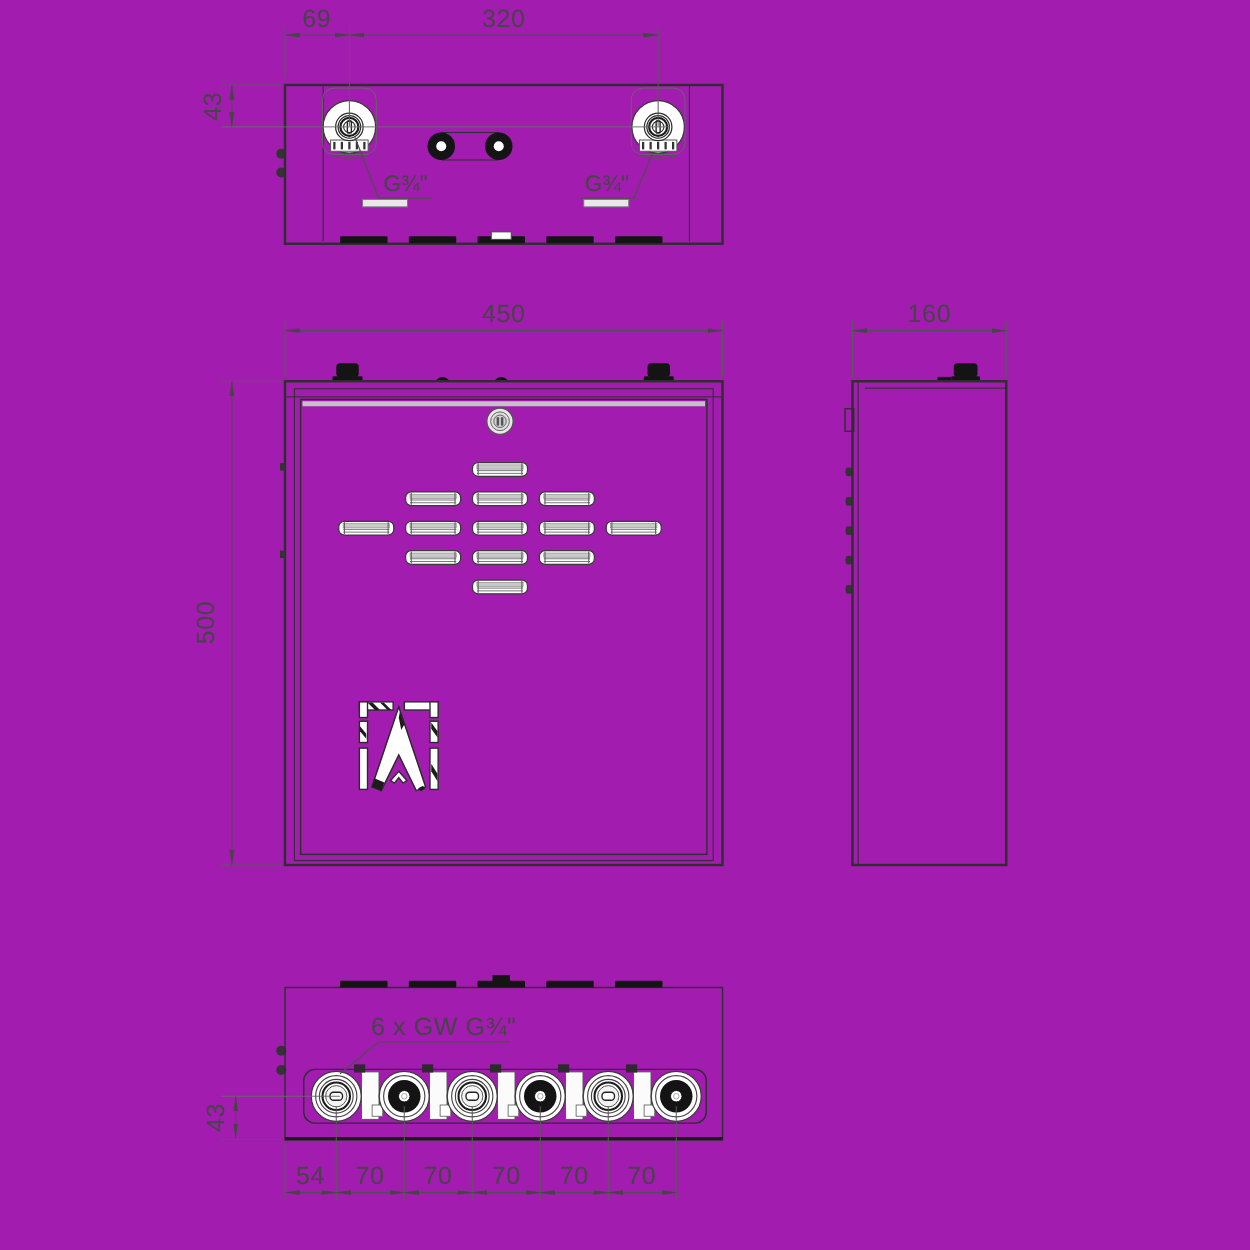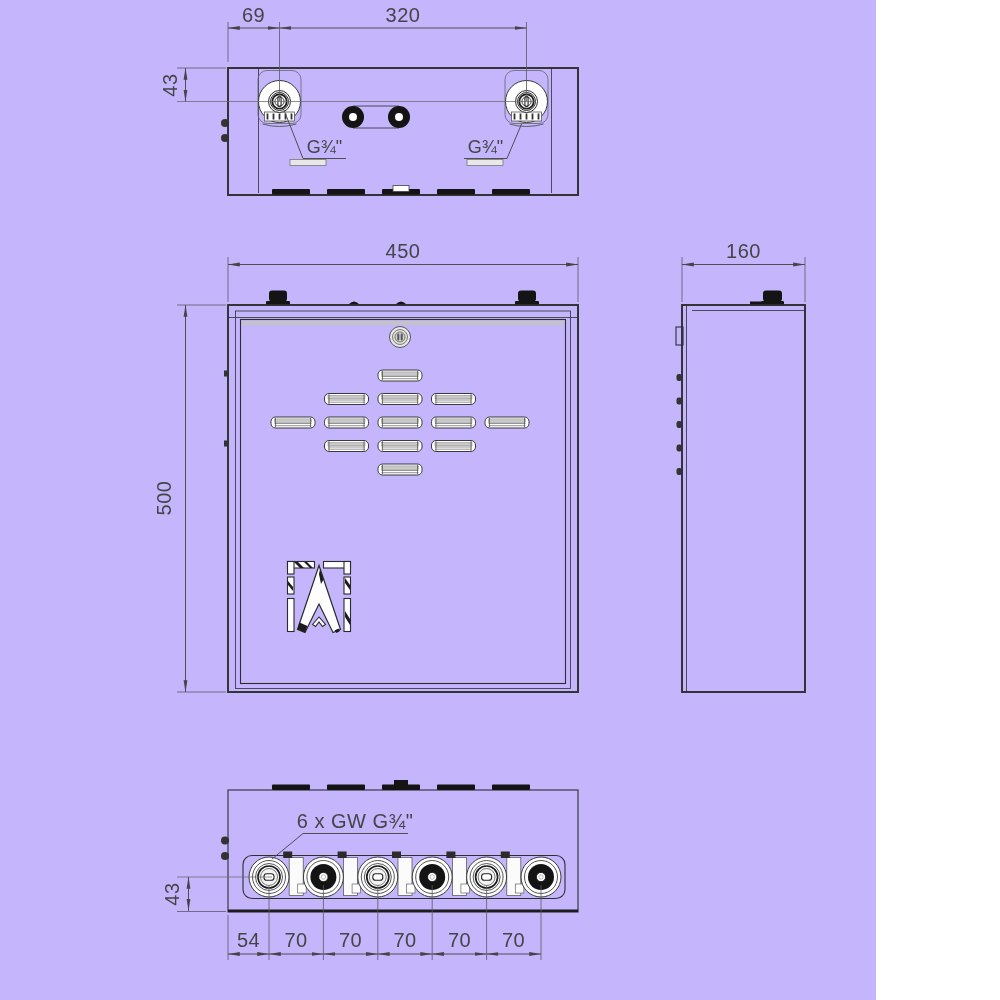--- a/index.html
+++ b/index.html
@@ -1,16 +1,16 @@
 <!DOCTYPE html>
 <html><head>
 <meta charset="utf-8">
 <style>
   html,body{margin:0;padding:0;background:#fff;}
-  #stage{position:relative;width:876px;height:1000px;background:#c4b5fd;font-family:"Liberation Sans",sans-serif;overflow:hidden;}
+  #stage{position:relative;width:1000px;height:1000px;background:#a21caf;font-family:"Liberation Sans",sans-serif;overflow:hidden;}
   svg{display:block;}
   svg text{font-family:"Liberation Sans",sans-serif;fill:#454545;}
   .ln{stroke:#2e2e2e;fill:none;}
   .heavy{stroke-width:1.9;}
   .mid{stroke-width:1.1;}
   .thin{stroke-width:0.8;}
   .dim{stroke:#4f4f4f;stroke-width:1;fill:none;}
   .ext{stroke:#5a5a5a;stroke-width:0.8;fill:none;}
   .cl{stroke:#6a6a6a;stroke-width:0.75;fill:none;}
   .dt{font-size:20px;letter-spacing:0.5px;}

